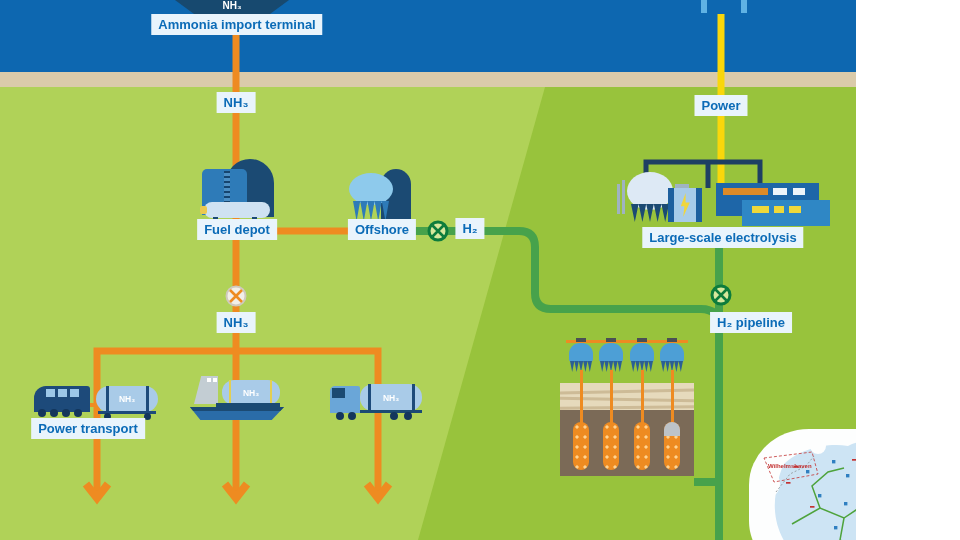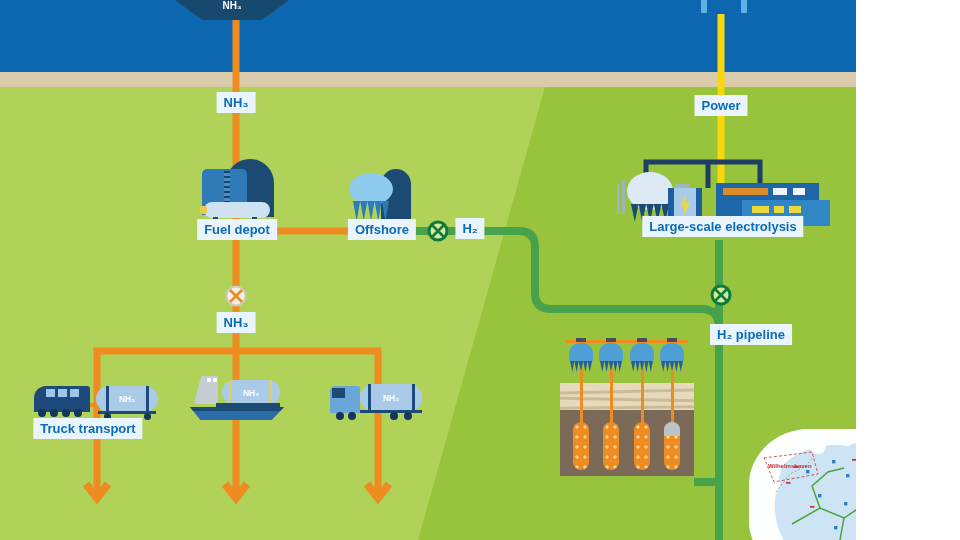--- a/index.html
+++ b/index.html
@@ -258,23 +258,24 @@
           <rect x="92" y="112" width="4.5" height="1.7"></rect>
             <rect x="150" y="90" width="4.5" height="1.7"></rect>
           <rect x="110" y="46" width="4.5" height="1.7"></rect>
             <rect x="78" y="124" width="4.5" height="1.7"></rect>
         </g>
         <text x="20" y="40" font-size="6" font-weight="bold" fill="#c22f2f" font-family="Liberation Sans, sans-serif">Wilhelmshaven</text>
       </g>
     </svg>
   </div>
 
+  <div class="lbl" style="left:237px;top:14px;">Ammonia import terminal</div>
   <div class="lbl" style="left:236px;top:92px;">NH₃</div>
   <div class="lbl" style="left:721px;top:95px;">Power</div>
   <div class="lbl" style="left:237px;top:219px;">Fuel depot</div>
   <div class="lbl" style="left:382px;top:219px;">Offshore</div>
   <div class="lbl" style="left:470px;top:218px;">H₂</div>
-  <div class="lbl" style="left:723px;top:216px;">Large-scale electrolysis</div>
+  <div class="lbl" style="left:723px;top:227px;">Large-scale electrolysis</div>
   <div class="lbl" style="left:236px;top:312px;">NH₃</div>
-  <div class="lbl" style="left:751px;top:324px;">H₂ pipeline</div>
-  <div class="lbl" style="left:88px;top:418px;">Truck transport</div>
+  <div class="lbl" style="left:751px;top:312px;">H₂ pipeline</div>
+  <div class="lbl" style="left:88px;top:418px;">Power transport</div>
 
 </div>
 
 </body></html>

